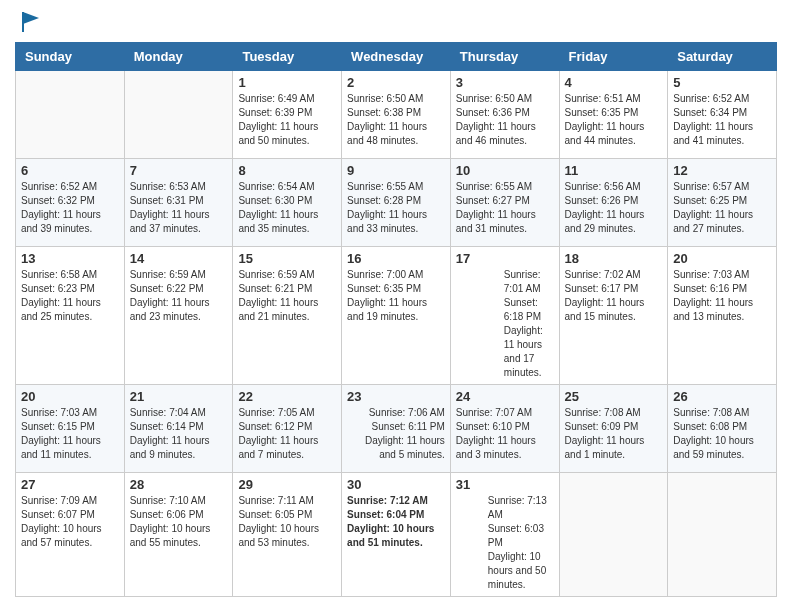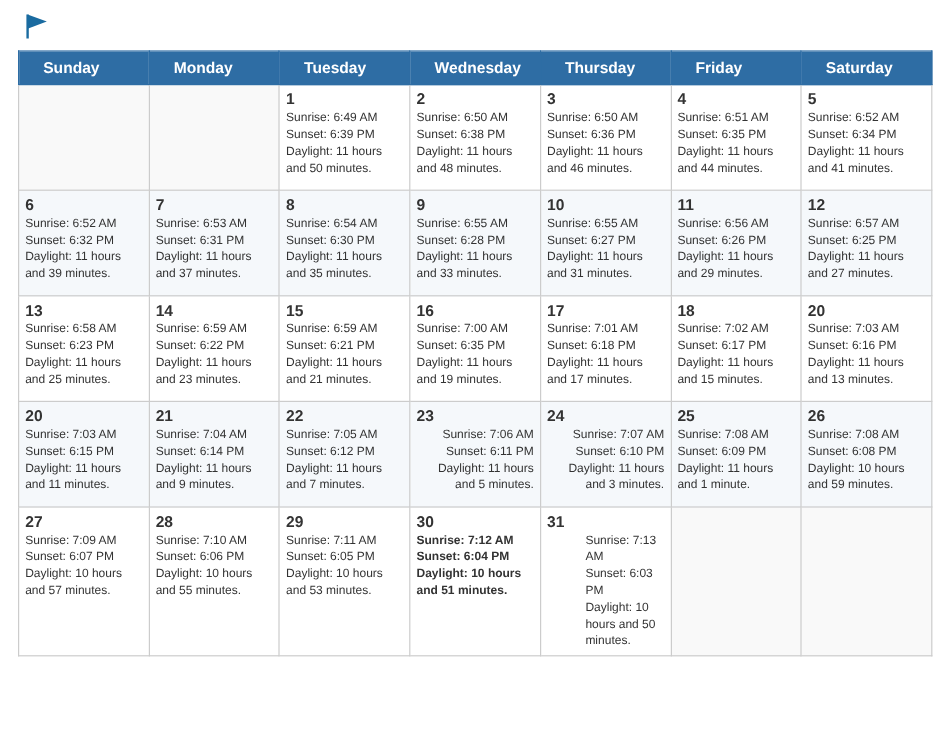--- a/index.html
+++ b/index.html
@@ -15,21 +15,21 @@
     .logo-blue { font-size: 16px; color: #1a6ba0; font-weight: bold; }
     .logo-icon { width: 24px; height: 24px; margin-left: 4px; }
     
     .title-block { text-align: right; }
     .month-title { font-size: 36px; color: #333; font-weight: normal; }
     .location { font-size: 16px; color: #555; }
     
     .calendar { width: 100%; border-collapse: collapse; table-layout: fixed; }
     
     .calendar thead tr { background: #2e6da4; color: white; }
-    .calendar thead th { padding: 6px 20px; font-size: 13px; font-weight: bold; border: 1px solid #2e6da4; text-align: left; }
+    .calendar thead th { padding: 6px 9px; font-size: 13px; font-weight: bold; border: 1px solid #2e6da4; text-align: left; }
     
     .calendar tbody tr { border: 1px solid #ccc; }
     .calendar tbody td { vertical-align: top; border: 1px solid #ccc; padding: 4px 5px; height: 88px; font-size: 10.5px; color: #333; }
     
     .day-num { font-size: 13px; font-weight: bold; display: block; margin-bottom: 2px; }
     .day-info { font-size: 10px; line-height: 1.4; color: #333; }
     
     .calendar tbody td.empty { background: #f9f9f9; }
     .calendar tbody tr:nth-child(even) td { background: #f5f8fb; }
     .calendar tbody tr:nth-child(even) td.empty { background: #f0f3f6; }
@@ -166,21 +166,21 @@
 Daylight: 11 hours and 21 minutes.</div>
           </td>
           <td>
             <span class="day-num">16</span>
             <div class="day-info" style="white-space: pre-line;">Sunrise: 7:00 AM
 Sunset: 6:35 PM
 Daylight: 11 hours and 19 minutes.</div>
           </td>
           <td>
             <span class="day-num">17</span>
-            <div class="day-info" style="white-space: pre-line;">Sunrise: 7:01 AM
+            <div class="day-info" style="white-space: pre-line; margin-left: 48px;">Sunrise: 7:01 AM
 Sunset: 6:18 PM
 Daylight: 11 hours and 17 minutes.</div>
           </td>
           <td>
             <span class="day-num">18</span>
             <div class="day-info" style="white-space: pre-line;">Sunrise: 7:02 AM
 Sunset: 6:17 PM
 Daylight: 11 hours and 15 minutes.</div>
           </td>
           <td>
@@ -210,21 +210,21 @@
 Daylight: 11 hours and 7 minutes.</div>
           </td>
           <td>
             <span class="day-num">23</span>
             <div class="day-info" style="white-space: pre-line; text-align: right;">Sunrise: 7:06 AM
 Sunset: 6:11 PM
 Daylight: 11 hours and 5 minutes.</div>
           </td>
           <td>
             <span class="day-num">24</span>
-            <div class="day-info" style="white-space: pre-line; text-align: right;">Sunrise: 7:07 AM
+            <div class="day-info" style="white-space: pre-line;">Sunrise: 7:07 AM
 Sunset: 6:10 PM
 Daylight: 11 hours and 3 minutes.</div>
           </td>
           <td>
             <span class="day-num">25</span>
             <div class="day-info" style="white-space: pre-line;">Sunrise: 7:08 AM
 Sunset: 6:09 PM
 Daylight: 11 hours and 1 minute.</div>
           </td>
           <td>

